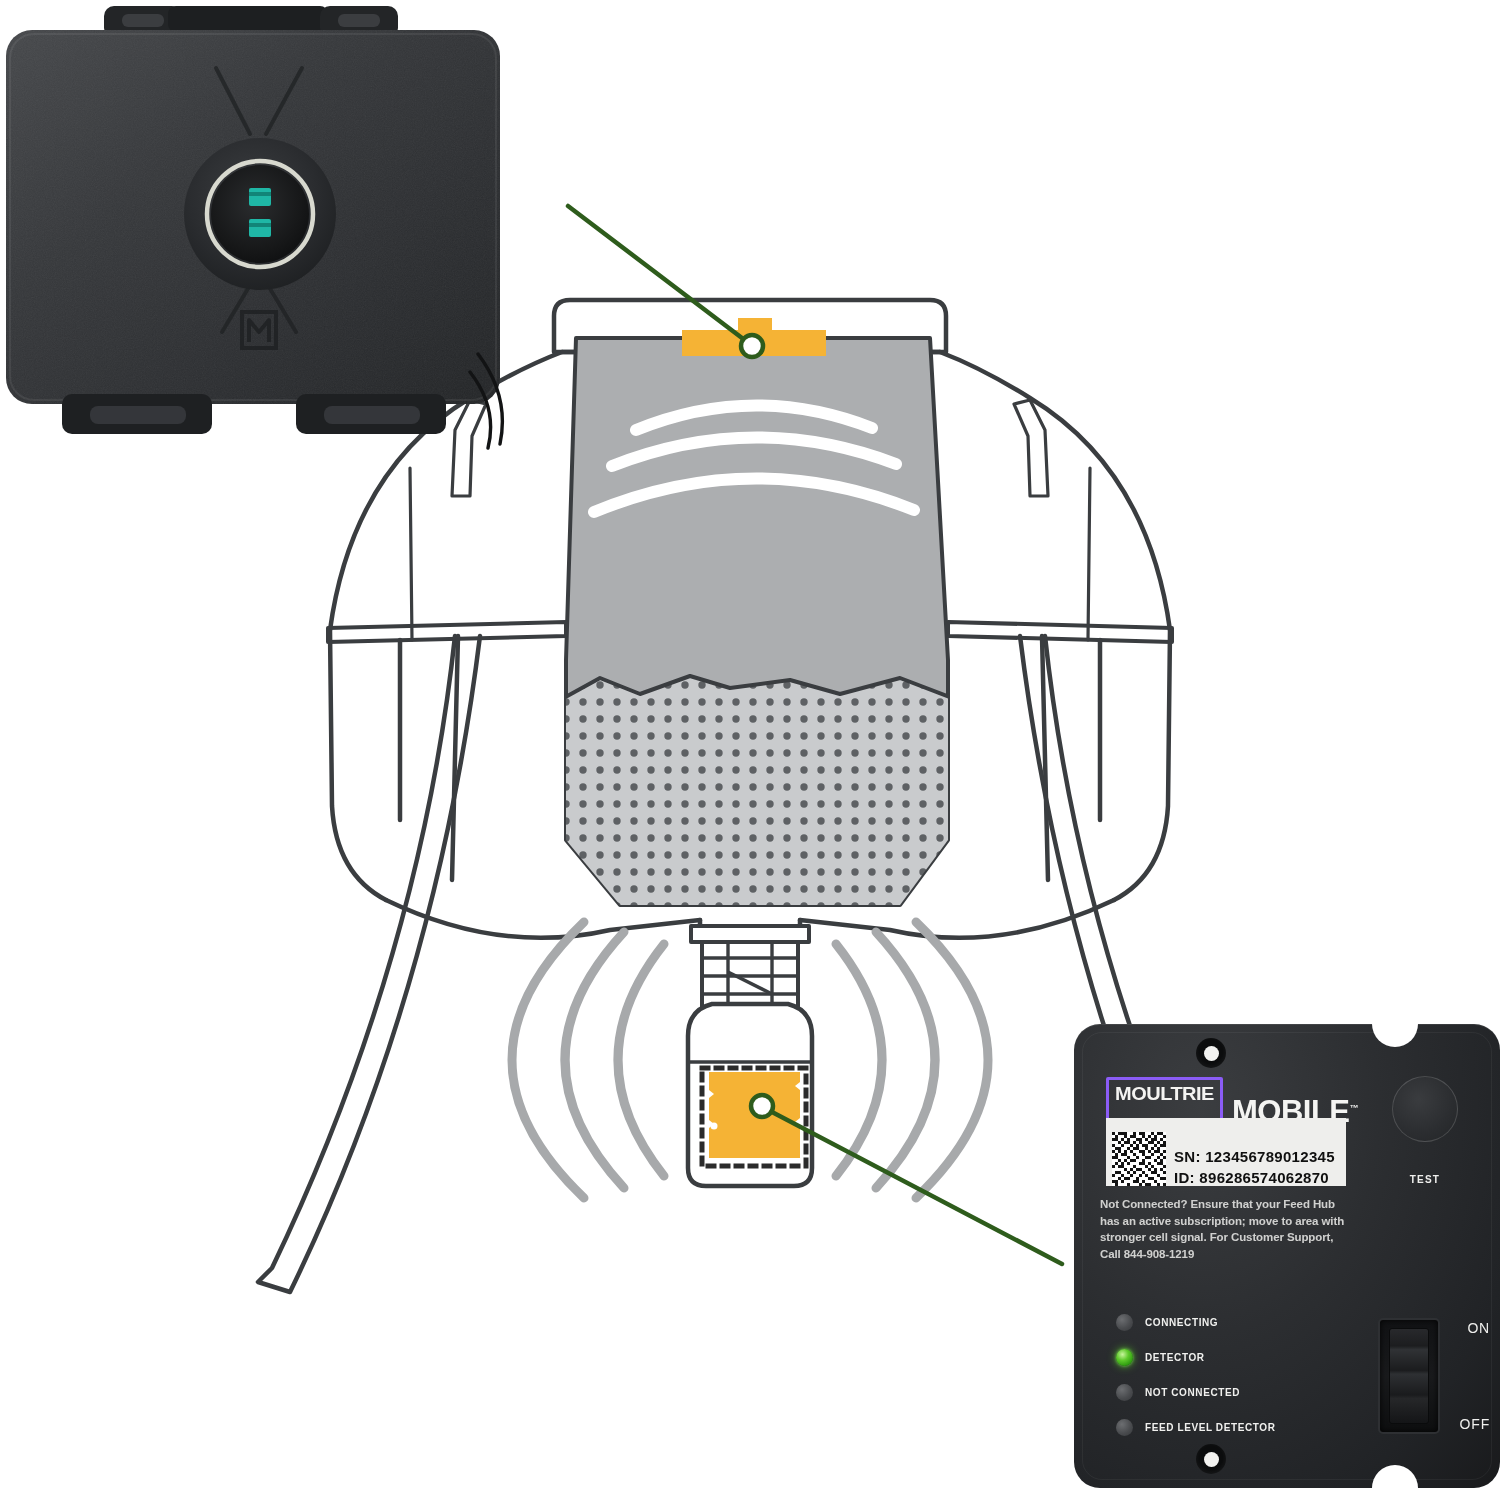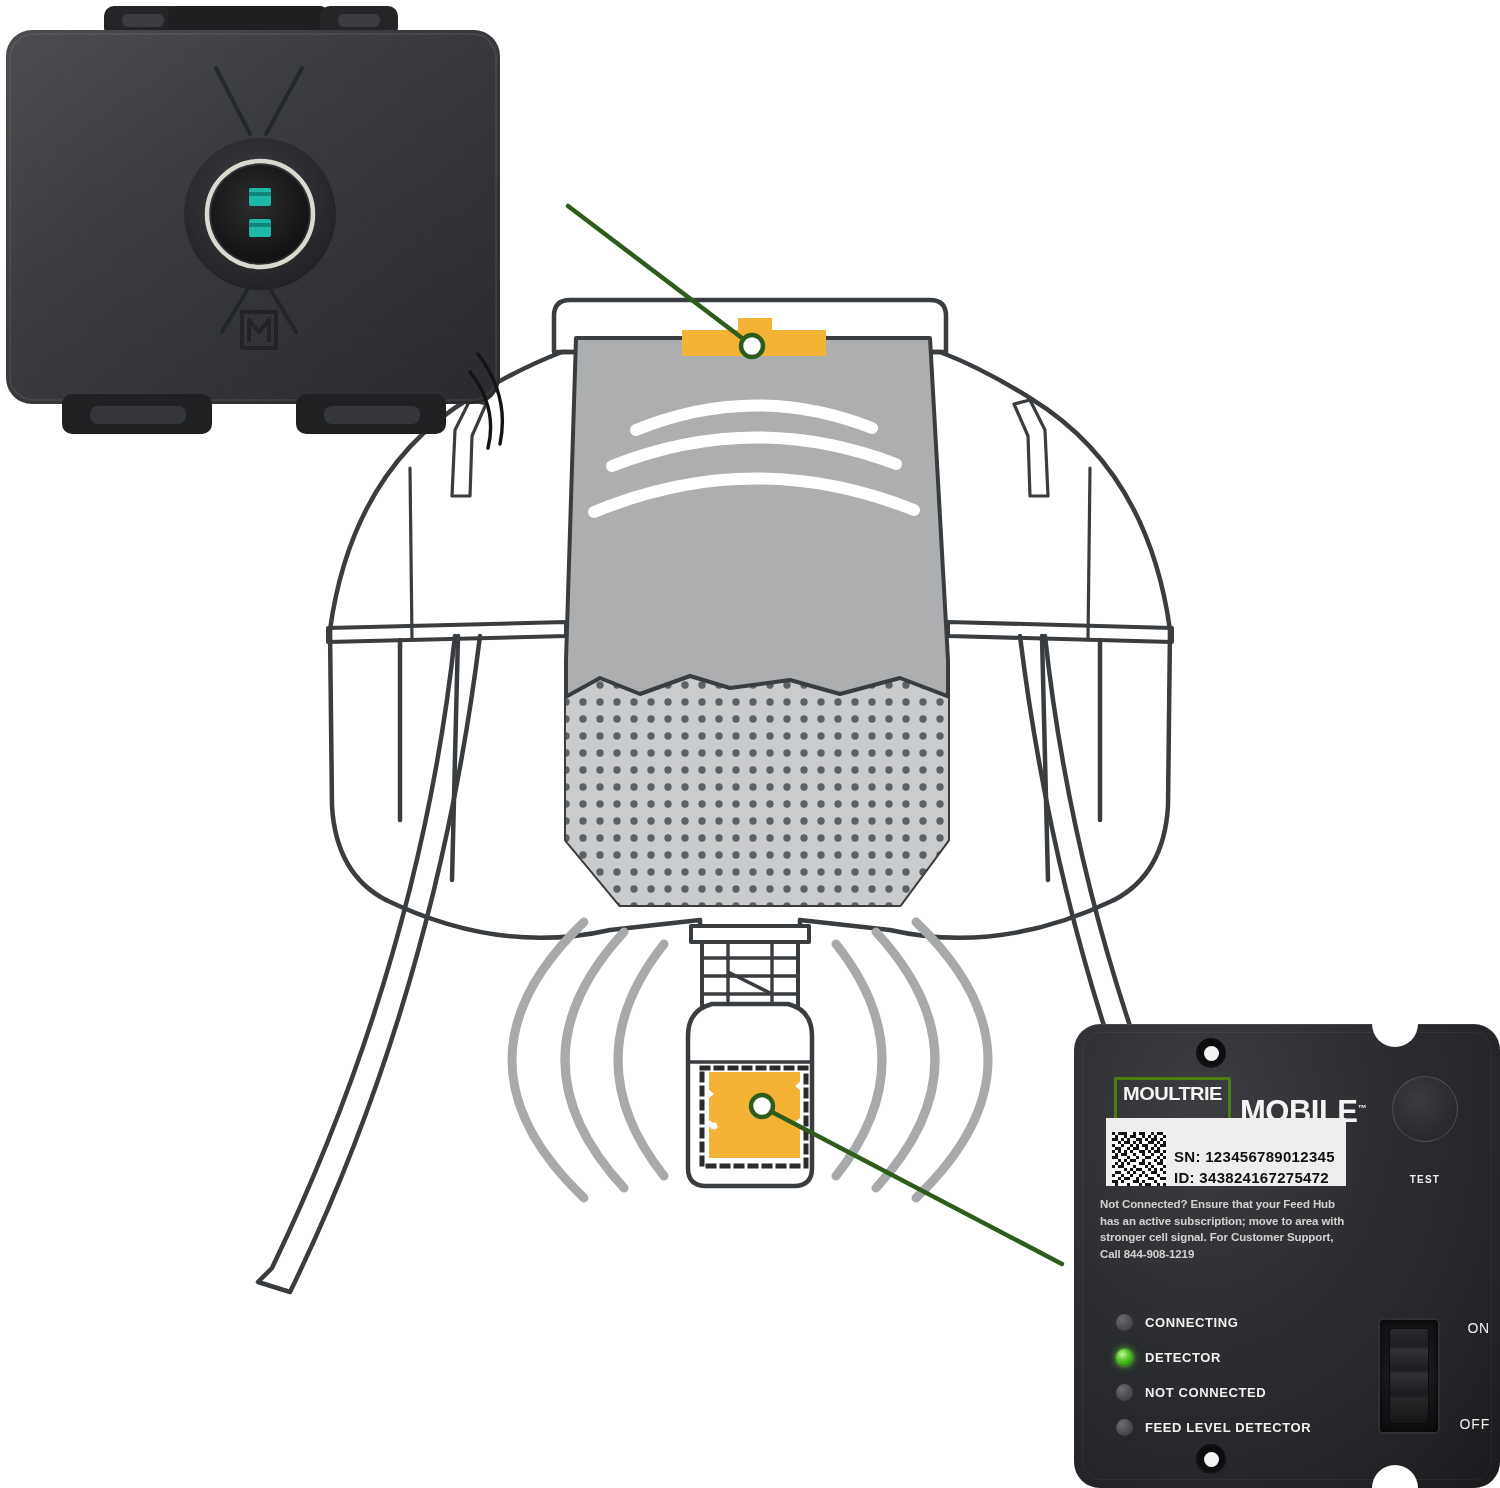--- a/index.html
+++ b/index.html
@@ -84,25 +84,24 @@
   
   .hub-logo {
     position: absolute;
     left: 32px;
     top: 48px;
     display: flex;
     align-items: center;
     gap: 9px;
   }
   .logo-box {
-    border: 3px solid #4d7c0f;
+    border: 3px solid #8b5cf6;
     border-radius: 2px;
     padding: 3px 6px 16px 6px;
     line-height: 1;
-    margin-left: 8px;
   }
   .logo-box span {
     color: #f4f4f2;
     font-family: "Liberation Sans", sans-serif;
     font-weight: 700;
     font-size: 20px;
     letter-spacing: -0.5px;
     display: block;
     transform: scaleY(0.95);
   }
@@ -226,21 +225,21 @@
     flex: 0 0 17px;
   }
   .led.on {
     background: radial-gradient(circle at 38% 32%, #c8f59c 0%, #5ec92b 38%, #2f9c10 72%, #1d6b08 100%);
     box-shadow: 0 0 9px rgba(90, 210, 40, 0.85), 0 0 3px rgba(160,255,120,0.7);
   }
   .led-text {
     color: #f0f0ee;
     font-family: "Liberation Sans", sans-serif;
     font-weight: 700;
-    font-size: 13px;
+    font-size: 10px;
     letter-spacing: 0.6px;
     white-space: nowrap;
   }
 
   
   .switch-well {
     position: absolute;
     right: 60px;
     top: 294px;
     width: 62px;
@@ -618,21 +617,21 @@
           <rect x="1" y="17" width="1" height="1"></rect>
             <rect x="5" y="17" width="1" height="1"></rect>
           <rect x="9" y="17" width="1" height="1"></rect>
             <rect x="11" y="17" width="2" height="1"></rect>
           <rect x="15" y="17" width="1" height="1"></rect>
             <rect x="17" y="17" width="1" height="1"></rect>
         </g>
       </svg>
       <div class="sn-lines">
         <div class="sn-line">SN: 123456789012345</div>
-        <div class="sn-line">ID: 343824167275472</div>
+        <div class="sn-line">ID: 896286574062870</div>
       </div>
     </div>
 
     <div class="hub-help">Not Connected? Ensure that your Feed Hub has an active subscription; move to area with stronger cell signal. For Customer Support, Call 844-908-1219</div>
 
     <div class="test-button"></div>
     <div class="test-label">TEST</div>
 
     <div class="led-list">
       <div class="led-row">

